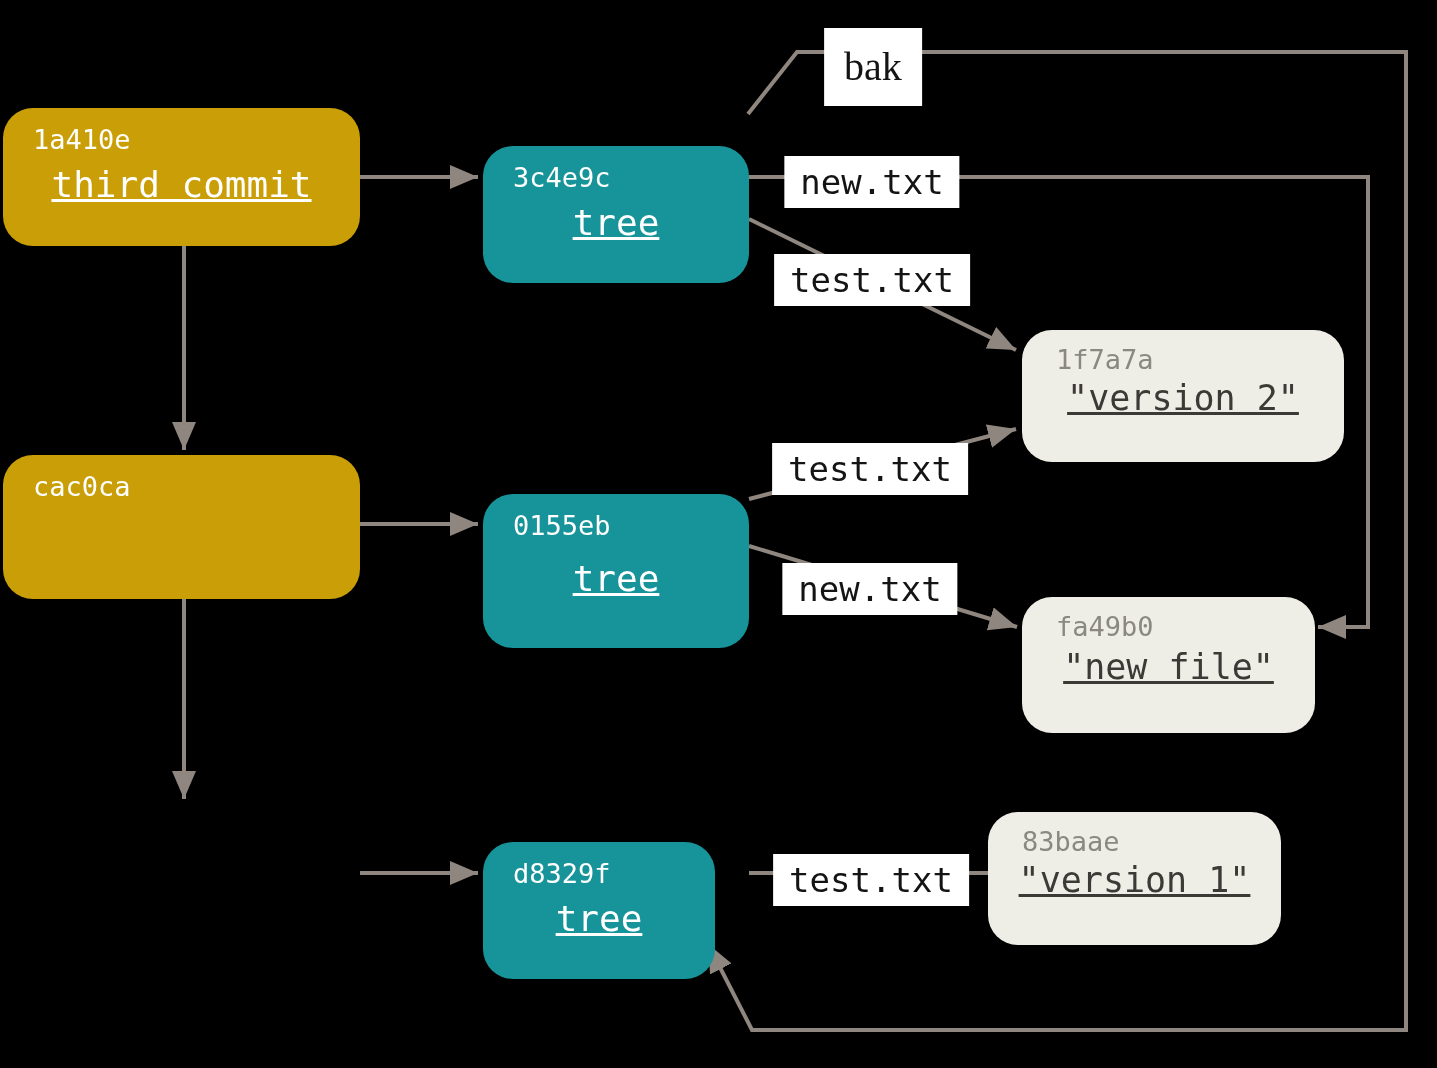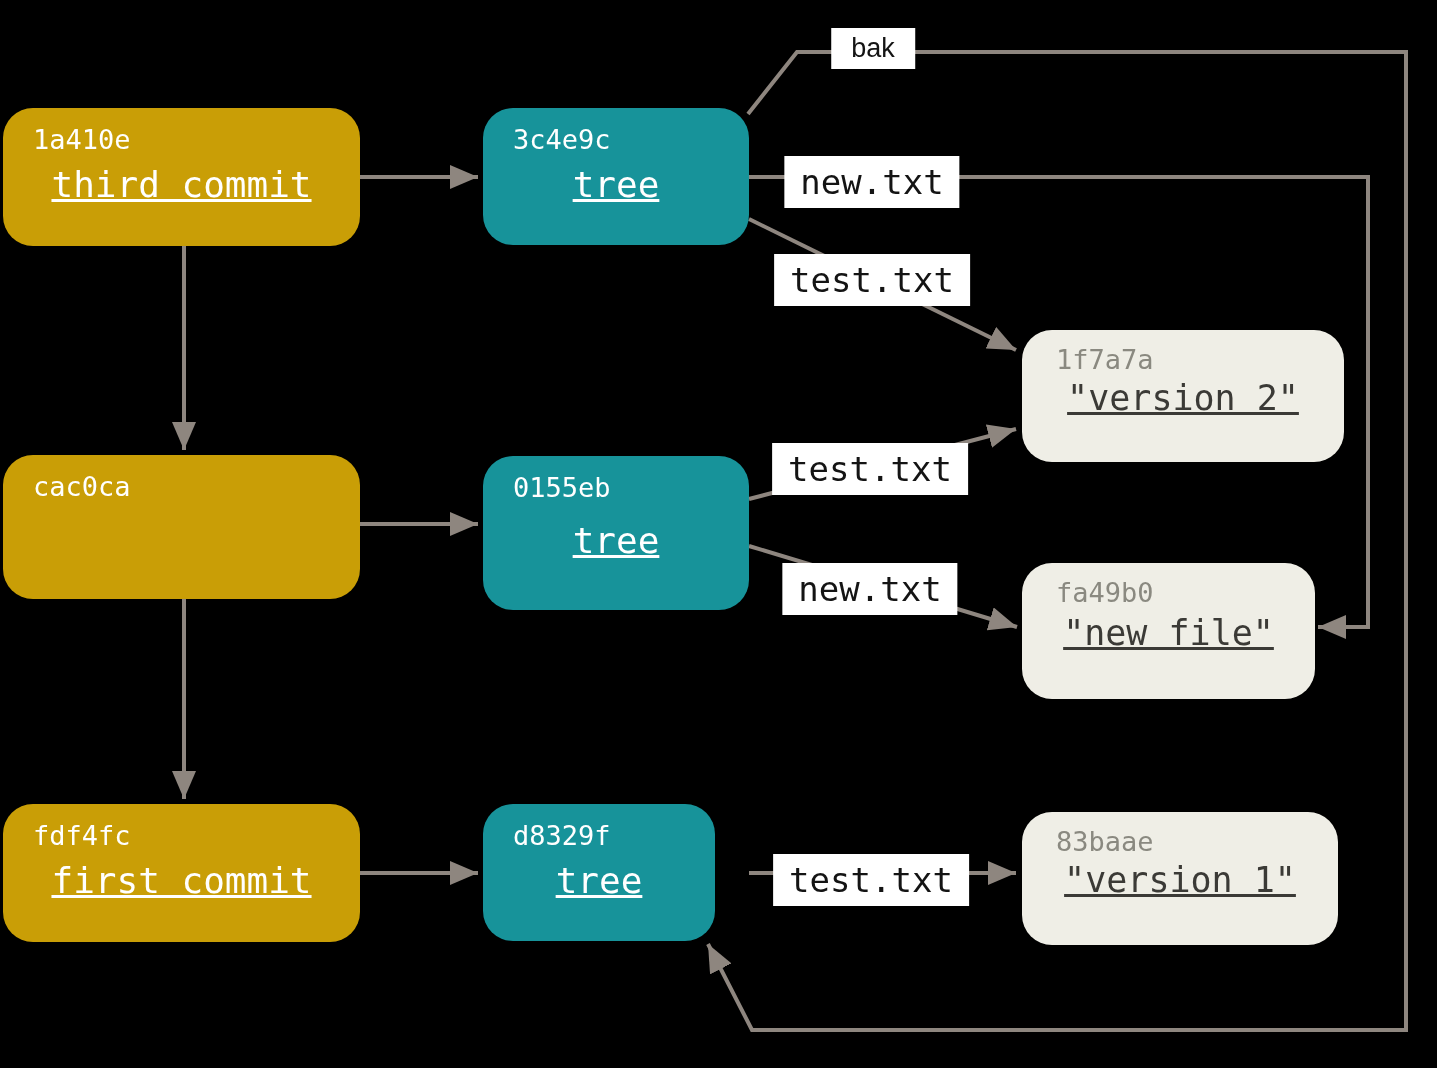--- a/index.html
+++ b/index.html
@@ -28,33 +28,33 @@
   .node .hash{
     position:absolute;top:16px;left:30px;
     font-size:27px;line-height:1.2;color:var(--node-text);white-space:pre;
   }
   .node .title{
     position:absolute;left:0;right:0;top:24px;bottom:8px;
     display:flex;align-items:center;justify-content:center;
     font-size:36px;line-height:1;color:var(--node-text);white-space:pre;text-decoration:underline;
   }
   .node.commit{background:var(--commit-fill);}
-  .node.tree{background:var(--tree-fill);}
+  .node.tree{background:var(--tree-fill);margin-top:38px;}
   .node.blob{background:var(--blob-fill);}
   .node.blob .hash{color:var(--blob-hash-text);left:34px;top:14px;}
   .node.blob .title{color:var(--blob-title-text);font-size:35px;top:10px;bottom:6px;}
 
   .edge-label{
     position:absolute;transform:translateX(-50%);
     background:var(--label-bg);color:var(--label-text);
     font-size:34px;line-height:1;padding:9px 16px;white-space:pre;
   }
   .edge-label.sans{
-    font-family:Liberation Sans, sans-serif;
-    font-size:27px;padding:7px 20px;
+    font-family:Liberation Serif, serif;
+    font-size:40px;padding:19px 20px;
   }
 </style>
 </head>
 <body>
 
 <div class="canvas">
 
   <svg class="edges" width="1437" height="1068" viewBox="0 0 1437 1068" aria-hidden="true">
     <defs>
       <marker id="arrowhead" viewBox="0 0 7 6" refX="7" refY="3" markerWidth="7" markerHeight="6" orient="auto">
@@ -79,47 +79,43 @@
     <path d="M749,873 L1016,873" marker-end="url(#arrowhead)"></path>
   </svg>
 
   <div class="node commit" style="left:3px;top:108px;width:357px;height:138px">
     <span class="hash">1a410e</span>
     <span class="title">third commit</span>
   </div>
   <div class="node commit" style="left:3px;top:455px;width:357px;height:144px">
     <span class="hash">cac0ca</span>
   </div>
-  <div class="node commit" style="left:3px;top:804px;width:357px;height:138px">
-    <span class="hash">fdf4fc</span>
-    <span class="title">first commit</span>
-  </div>
 
   <div class="node tree" style="left:483px;top:108px;width:266px;height:137px">
     <span class="hash">3c4e9c</span>
     <span class="title">tree</span>
   </div>
   <div class="node tree" style="left:483px;top:456px;width:266px;height:154px">
     <span class="hash">0155eb</span>
     <span class="title">tree</span>
   </div>
   <div class="node tree" style="left:483px;top:804px;width:232px;height:137px">
     <span class="hash">d8329f</span>
     <span class="title">tree</span>
   </div>
 
   <div class="node blob" style="left:1022px;top:330px;width:322px;height:132px">
     <span class="hash">1f7a7a</span>
     <span class="title">"version 2"</span>
   </div>
-  <div class="node blob" style="left:1022px;top:563px;width:293px;height:136px">
+  <div class="node blob" style="left:1022px;top:597px;width:293px;height:136px">
     <span class="hash">fa49b0</span>
     <span class="title">"new file"</span>
   </div>
-  <div class="node blob" style="left:1022px;top:812px;width:316px;height:133px">
+  <div class="node blob" style="left:988px;top:812px;width:293px;height:133px">
     <span class="hash">83baae</span>
     <span class="title">"version 1"</span>
   </div>
 
   <div class="edge-label sans" style="left:873px;top:28px">bak</div>
   <div class="edge-label" style="left:872px;top:156px">new.txt</div>
   <div class="edge-label" style="left:872px;top:254px">test.txt</div>
   <div class="edge-label" style="left:870px;top:443px">test.txt</div>
   <div class="edge-label" style="left:870px;top:563px">new.txt</div>
   <div class="edge-label" style="left:871px;top:854px">test.txt</div>

